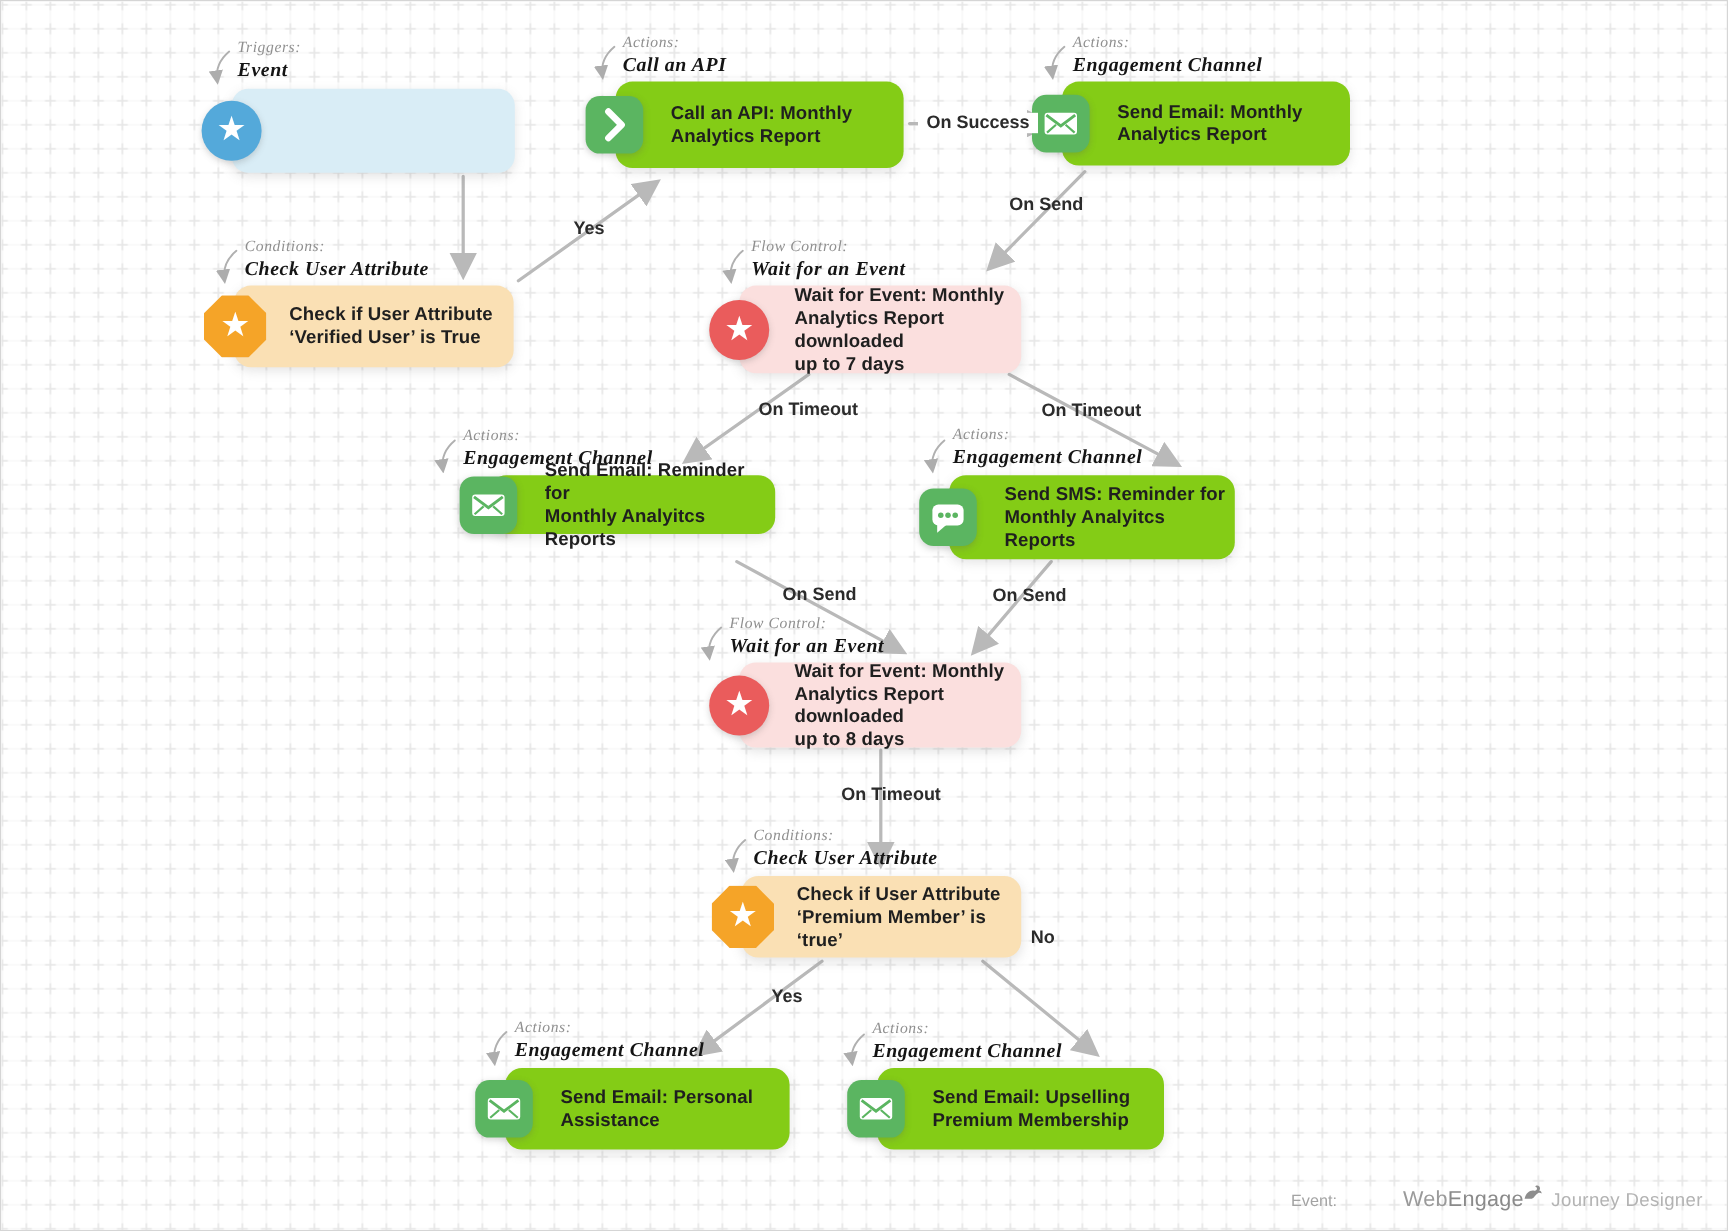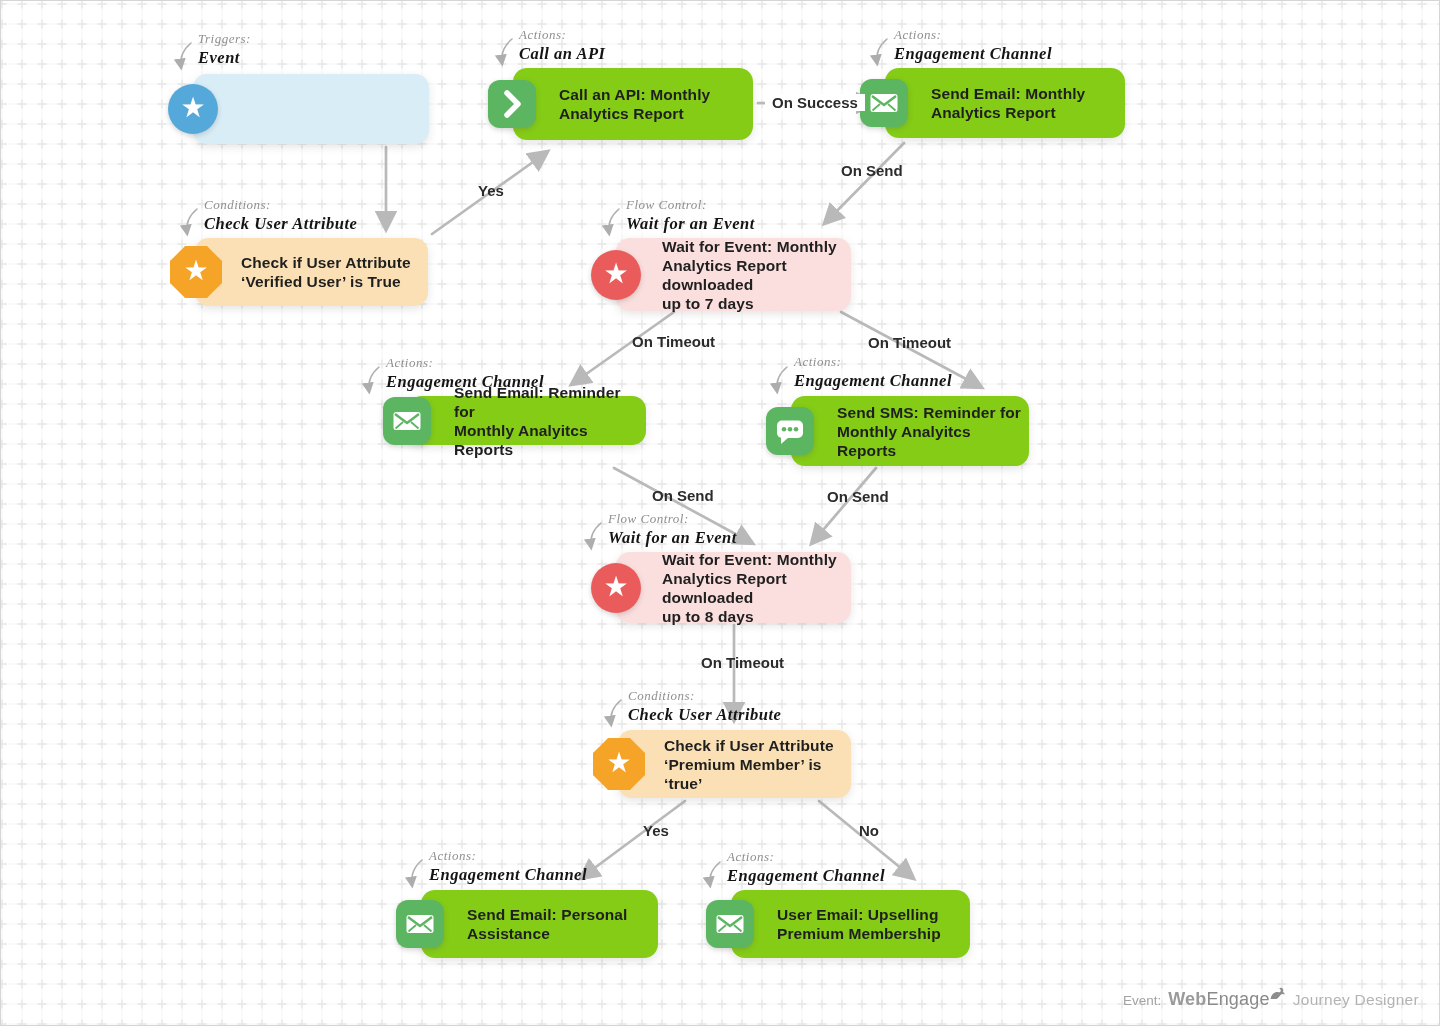--- a/index.html
+++ b/index.html
@@ -39,21 +39,21 @@
   
   .nlabel{position:absolute;font-family:cursive;font-style:italic;white-space:nowrap;}
   .nlabel .cat{font-size:13px;color:#8f8f8f;letter-spacing:.5px;}
   .nlabel .typ{font-size:16.5px;color:#141414;font-weight:700;letter-spacing:.5px;margin-top:1px;}
   
   .elabel{position:absolute;font-size:15px;font-weight:600;color:#2b2b2b;white-space:nowrap;}
   .elabel.ebg{background:#ffffff;padding:0 7px;}
   
   .footer{position:absolute;right:20px;top:988px;display:flex;align-items:baseline;white-space:nowrap;}
   .footer .src{font-size:13.5px;color:#a3a3a3;margin-right:7px;}
-  .footer .web{font-size:18px;font-weight:700;color:#9a9a9a;letter-spacing:.2px;}
+  .footer .web{font-size:18px;font-weight:400;color:#9a9a9a;letter-spacing:.2px;margin-left:48px;}
   .footer .engage{font-size:18px;font-weight:400;color:#8a8a8a;letter-spacing:.2px;}
   .footer .squirrel{margin:0 7px 0 -1px;transform:translateY(-4px);}
   .footer .product{font-size:15.5px;font-weight:400;color:#b3b3b3;letter-spacing:.3px;}
 </style>
 </head>
 <body>
 
 <div id="canvas">
 
   <svg class="layer" width="1440" height="1026">
@@ -246,34 +246,34 @@
   </div>
 
   <div class="node bg-action" style="left:730px;top:889px;width:239px;height:68px">
     <div class="icon ic-square ic-green">
       <svg width="48" height="48" viewBox="0 0 48 48">
           <rect x="10.5" y="15" width="27" height="18" rx="2.5" fill="#fff"></rect>
           <path d="M12 17 L24 26 L36 17" stroke="#5bb561" stroke-width="2.4" fill="none"></path>
           <path d="M12.5 31.5 L20 25 M35.5 31.5 L28 25" stroke="#5bb561" stroke-width="1.8" fill="none"></path>
         </svg>
     </div>
-    <div class="node-title">User Email: Upselling
+    <div class="node-title">Send Email: Upselling
 Premium Membership</div>
   </div>
 
   <div class="elabel" style="left:477px;top:181px">Yes</div>
   <div class="elabel ebg" style="left:764px;top:93px">On Success</div>
   <div class="elabel" style="left:840px;top:161px">On Send</div>
   <div class="elabel" style="left:631px;top:332px">On Timeout</div>
   <div class="elabel" style="left:867px;top:333px">On Timeout</div>
   <div class="elabel" style="left:651px;top:486px">On Send</div>
   <div class="elabel" style="left:826px;top:487px">On Send</div>
   <div class="elabel" style="left:700px;top:653px">On Timeout</div>
   <div class="elabel" style="left:642px;top:821px">Yes</div>
-  <div class="elabel" style="left:858px;top:821px">No</div>
+  <div class="elabel" style="left:858px;top:772px">No</div>
 
   <div class="footer">
     <span class="src">Event:</span>
     <span class="web">Web</span>
     <span class="engage">Engage</span>
     <span class="squirrel">
       <svg width="17" height="16" viewBox="0 0 17 16">
           <path d="M1.5 14 C2.5 9 6 6.5 9.5 7.2 C10.8 7.4 12 6.6 11.8 5.2 C11.7 4.4 11 3.8 10.2 3.9 C10.9 2.6 12.8 2.5 13.8 3.7 C14.6 4.7 14.5 6.2 13.6 7.1 C14.9 7.3 15.8 8.4 15.7 9.6 C14.8 8.9 13.6 8.8 12.6 9.3 C10.5 10.4 9.8 13 7.5 14 Z" fill="#8d8d8d"></path>
         </svg>
     </span>

